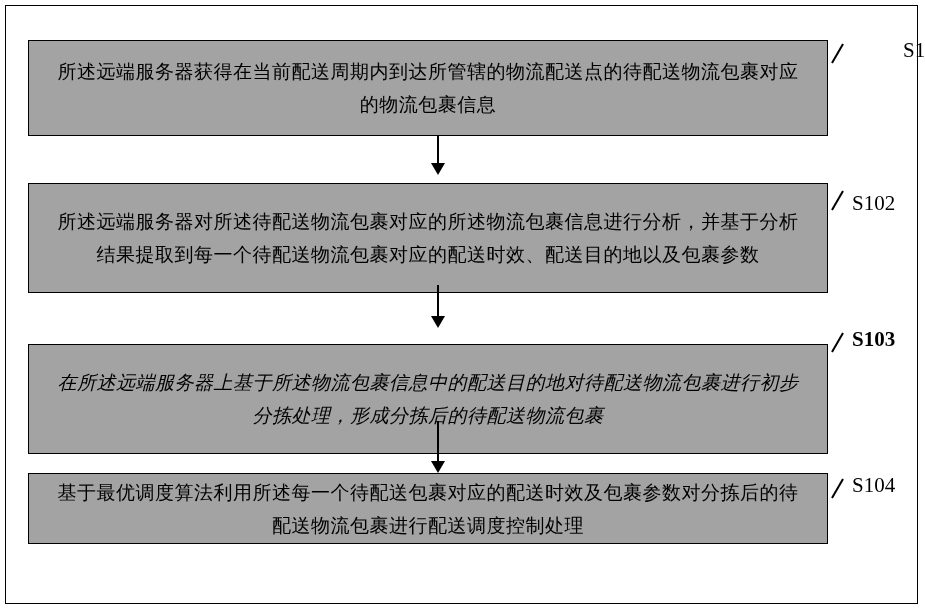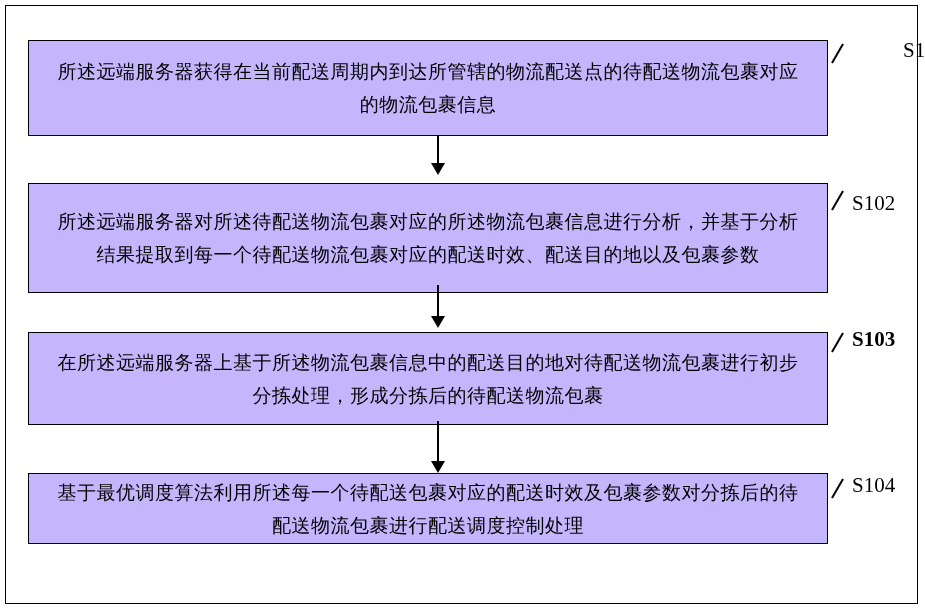--- a/index.html
+++ b/index.html
@@ -32,37 +32,37 @@
     top: 0;
     width: 925px;
     height: 611px;
   }
   .step {
     position: absolute;
     left: 28px;
     width: 800px;
     border: 1px solid #000000;
     box-sizing: border-box;
-    background: #c4b5fd;
+    background: #a3a3a3;
     display: flex;
     align-items: center;
     justify-content: center;
   }
   .step-text {
     font-family: "Liberation Sans", sans-serif;
     font-size: 19px;
     line-height: 33px;
     color: #000000;
     text-align: center;
     padding: 4px 26px;
     letter-spacing: 0.5px;
   }
   .step-1 { top: 40px;  height: 96px; }
   .step-2 { top: 175px; height: 110px; margin-top: 8px; }
-  .step-3 { top: 332px; height: 93px; }
+  .step-3 { top: 344px; height: 110px; font-style: italic; }
   .step-4 { top: 473px; height: 71px; }
 
   .arrow {
     position: absolute;
     left: 437px;
     width: 2px;
     background: #000000;
   }
   .arrow::after {
     content: "";

